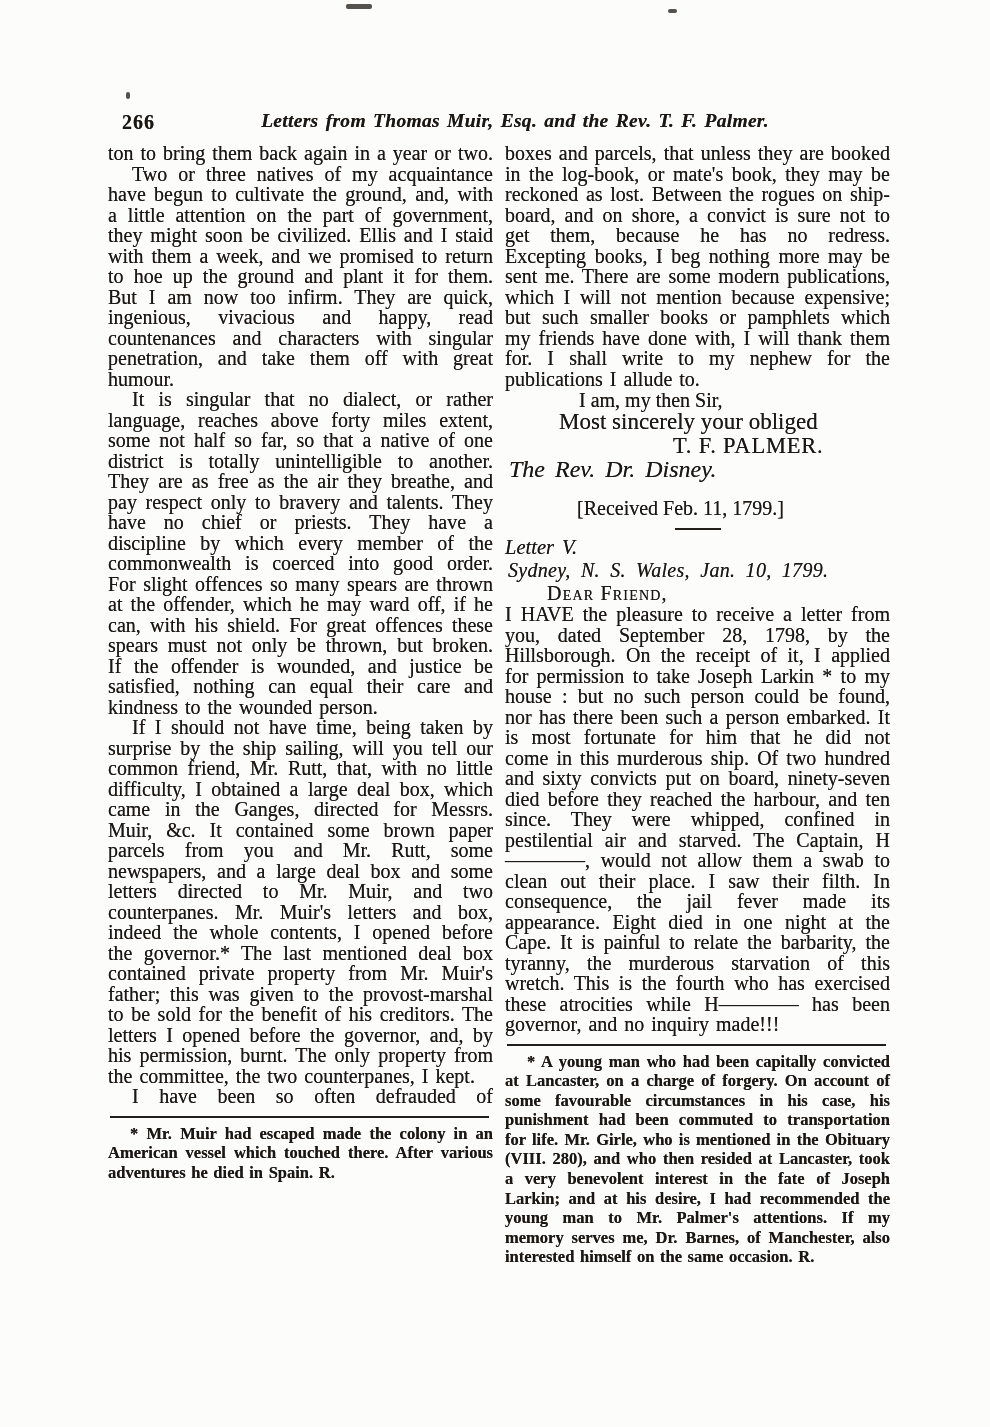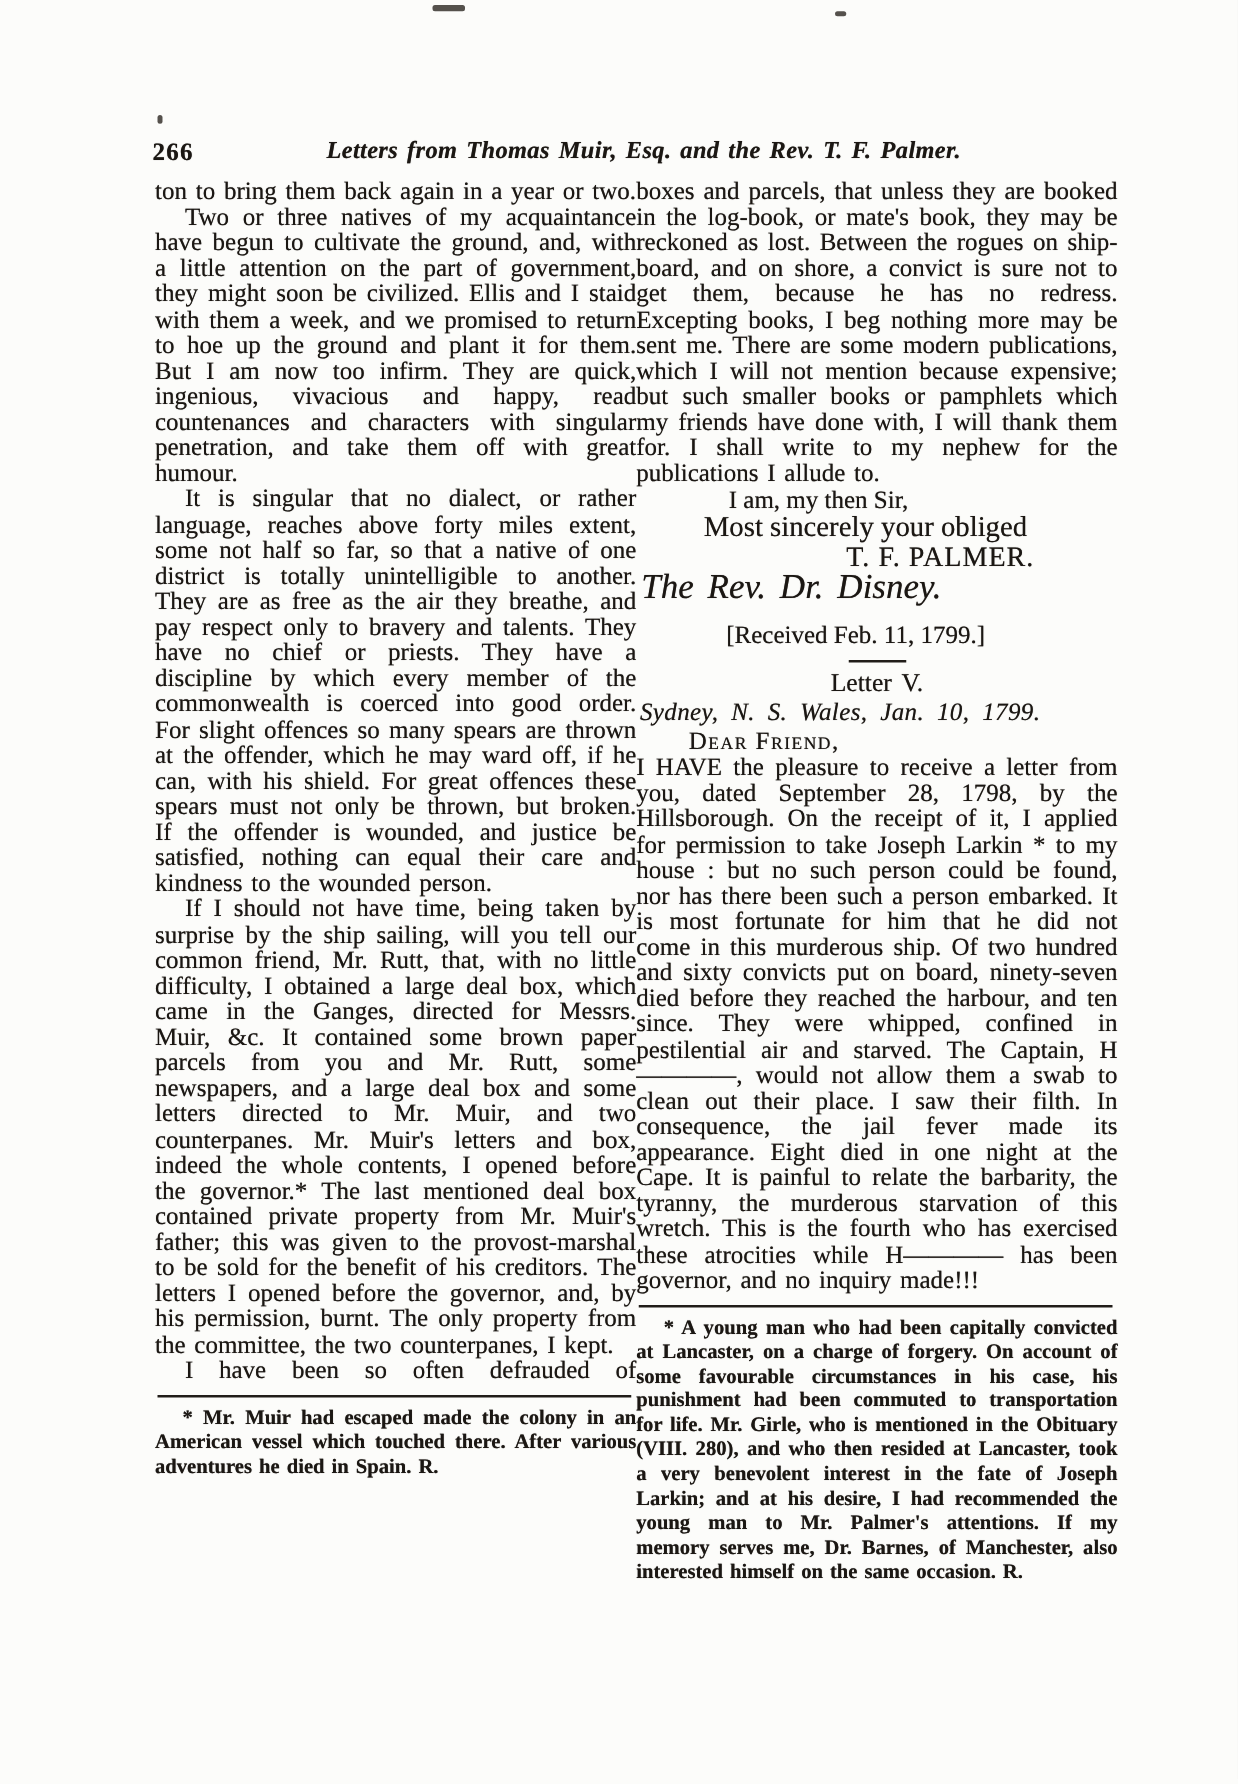--- a/index.html
+++ b/index.html
@@ -31,51 +31,52 @@
   .running-title {
     display: block; text-align: center;
     font-size: 19.5px; font-style: italic; font-weight: bold;
     letter-spacing: 0.3px;
     word-spacing: 2px;
     margin-left: 40px;
   }
 
   .columns {
     position: absolute;
-    left: 124px; top: 143px;
+    left: 108px; top: 143px;
     width: 782px;
     display: flex;
+    gap: 12px;
   }
   .col { width: 385px; }
 
   p { margin: 0; }
   .body-par {
     font-size: 20px;
     line-height: 20.5px;
     text-align: justify;
     text-indent: 24px;
     word-spacing: 2px;
   }
   .noindent { text-indent: 0; }
   .fullline { text-align-last: justify; }
 
   .close-salutation  { font-size: 20px; line-height: 22px; padding-left: 74px; }
   .close-valediction { font-size: 23px; line-height: 22px; padding-left: 54px; }
   .close-signature   { font-size: 22.5px; line-height: 25px; padding-left: 168px; letter-spacing: 0.8px; }
-  .close-addressee   { font-size: 28px; line-height: 23px; font-style: italic; padding-left: 4px; word-spacing: 4px; }
+  .close-addressee   { font-size: 24px; line-height: 23px; font-style: italic; padding-left: 4px; word-spacing: 4px; }
   .close-received    { font-size: 20px; line-height: 23px; padding-left: 72px; margin-top: 16px; }
 
   .short-rule {
     width: 46px; height: 0;
     border-top: 2.2px solid #211d19;
     margin: 8px auto 6px auto;
   }
   .letter-heading {
-    text-align: center;
     font-size: 20.5px; line-height: 23px;
+    font-style: italic;
     word-spacing: 3px;
   }
   .dateline {
     font-size: 20px; line-height: 23px;
     font-style: italic;
     padding-left: 3px;
     word-spacing: 5px;
     letter-spacing: 0.3px;
   }
   .greeting {

